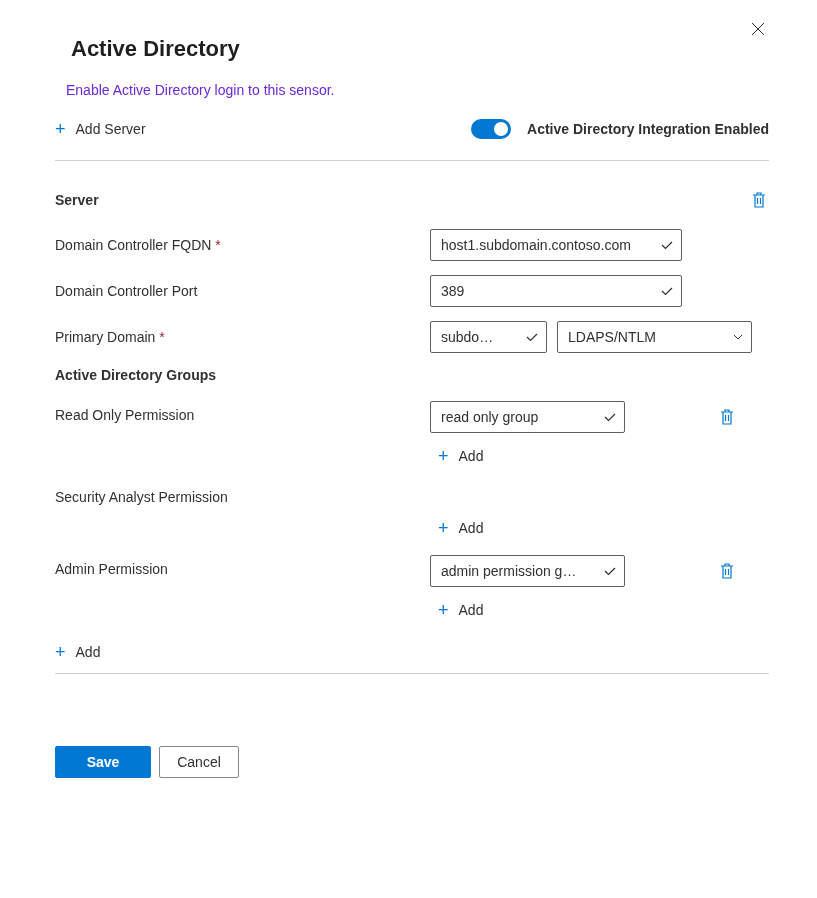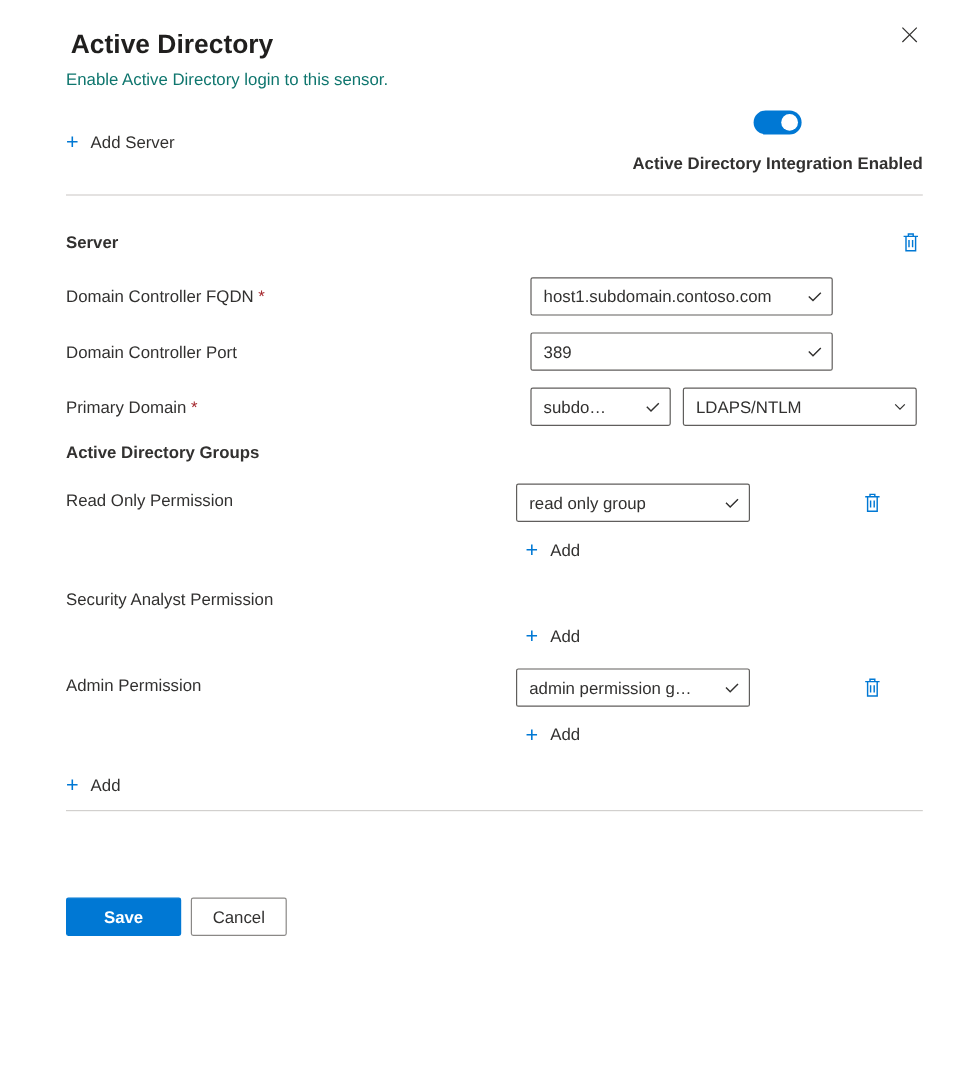--- a/index.html
+++ b/index.html
@@ -18,27 +18,27 @@
   }
   .header {
     display: flex;
     align-items: flex-start;
     justify-content: space-between;
     margin-bottom: 4px;
   }
   h1 {
     font-size: 22px;
     font-weight: 600;
-    margin: 4px;
+    margin: 16px;
     color: #201f1e;
   }
   .subtitle {
     font-size: 14px;
-    color: #0f766e;
-    margin: 4px 0 18px 0;
+    color: #6d28d9;
+    margin: 4px 0 18px 11px;
   }
   .close-btn {
     background: none;
     border: none;
     cursor: pointer;
     font-size: 16px;
     color: #323130;
     padding: 4px;
     position: absolute;
     top: 18px;
@@ -64,21 +64,20 @@
   .plus-icon {
     font-size: 18px;
     color: #0078d4;
     font-weight: 300;
     line-height: 1;
   }
   .toggle-wrap {
     display: flex;
     align-items: center;
     gap: 16px;
-    flex-direction: column;
   }
   .toggle {
     position: relative;
     width: 40px;
     height: 20px;
     background: #0078d4;
     border-radius: 10px;
     cursor: pointer;
     display: inline-block;
   }
@@ -123,21 +122,21 @@
   }
   .trash-btn svg {
     width: 16px;
     height: 18px;
     display: block;
   }
   .row {
     display: flex;
     align-items: center;
     margin-bottom: 14px;
-    gap: 12px;
+    gap: 0;
   }
   .row-label {
     width: 375px;
     font-size: 14px;
     color: #323130;
     flex-shrink: 0;
   }
   .req::after {
     content: " *";
     color: #a4262c;

